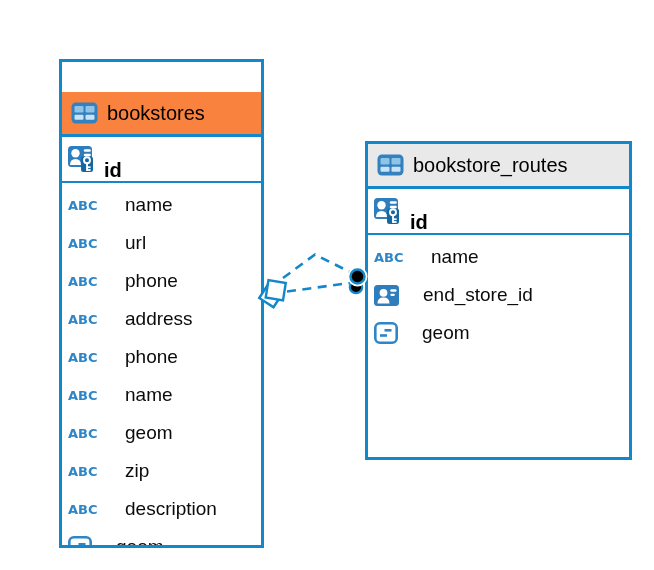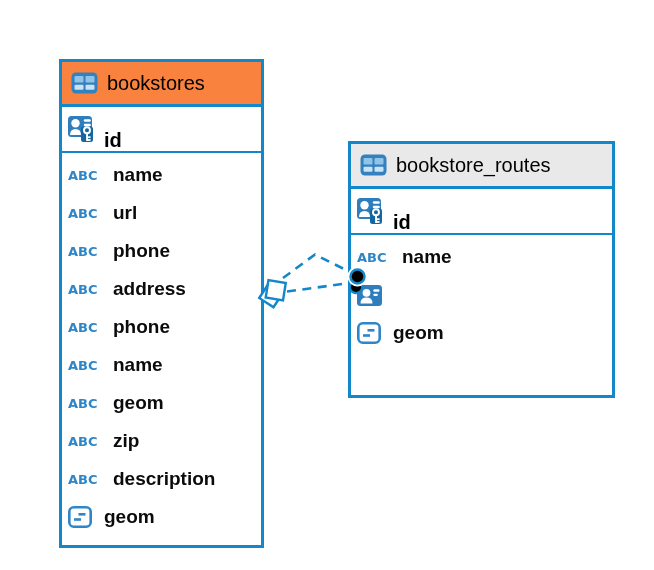--- a/index.html
+++ b/index.html
@@ -10,36 +10,36 @@
   html,body{margin:0;padding:0;}
   body{
     width:654px;height:570px;position:relative;background:#ffffff;
     font-family:"Liberation Sans", sans-serif;overflow:hidden;
   }
   .entity{
     position:absolute;background:#fff;border:3.5px solid var(--blue);
     box-sizing:border-box;overflow:hidden;
   }
   #table-bookstores{left:59px;top:59px;width:205px;height:489px;}
-  #table-bookstore-routes{left:348px;top:141px;width:267px;height:257px;}
+  #table-bookstore-routes{left:365px;top:141px;width:267px;height:319px;}
   .entity-header{
     height:45px;display:flex;align-items:center;gap:9px;padding:0 9px;
     border-bottom:3px solid var(--blue);box-sizing:border-box;
   }
-  .entity-header.orange{background:#F8823E;}
+  .entity-header.orange{background:#F8823E;margin-top:30px;}
   .entity-header.gray{background:#E9E9E9;}
   .entity-title{font-size:20px;color:#000;white-space:nowrap;}
   .pk-row{
     height:46px;display:flex;align-items:center;gap:8px;padding:0 6px;
     border-bottom:2.5px solid var(--blue);box-sizing:border-box;background:#fff;
   }
   .pk-row .col-label{font-size:20px;font-weight:700;color:#000;margin-top:23px;}
   .cols{padding-top:3px;}
-  .col-row{height:38px;display:flex;align-items:center;gap:12px;padding:0 6px;}
-  .col-label{font-size:19px;color:#0b0b0b;white-space:nowrap;font-weight:bold;}
+  .col-row{height:38px;display:flex;align-items:center;gap:24px;padding:0 6px;}
+  .col-label{font-size:19px;color:#0b0b0b;white-space:nowrap;}
   .abc-icon{
     font-size:13px;font-weight:800;color:var(--icon-blue2);
     width:33px;flex:0 0 33px;text-align:left;letter-spacing:0px;
     font-family:"DejaVu Sans", sans-serif;
   }
   .icon{flex:0 0 auto;display:inline-flex;}
   #relationship-overlay{
     position:absolute;left:0;top:0;width:654px;height:570px;pointer-events:none;
   }
 </style>
@@ -168,20 +168,21 @@
     <div class="col-row">
       <span class="icon">
         <svg width="25" height="21" viewBox="0 0 25 21">
           <rect width="25" height="21" rx="3.5" fill="#2E7EBE"></rect>
           <circle cx="9.5" cy="7.8" r="3.9" fill="#fff"></circle>
           <path d="M3.5 18.5 Q3.5 12.6 9.5 12.6 Q15.5 12.6 15.5 18.5 Z" fill="#fff"></path>
           <rect x="16.3" y="4.3" width="6.2" height="2.4" rx="1.2" fill="#fff"></rect>
           <rect x="16.3" y="8.7" width="4.6" height="2.2" rx="1.1" fill="#fff"></rect>
         </svg>
       </span>
+      <span class="col-label">end_store_id</span>
     </div>
     <div class="col-row">
       <span class="icon">
         <svg width="24" height="22" viewBox="0 0 24 22">
           <rect x="1.3" y="1.3" width="21.4" height="19.4" rx="4.5" fill="#fff" stroke="#2E86C8" stroke-width="2.6"></rect>
           <rect x="10.5" y="7" width="7" height="2.6" fill="#2E86C8"></rect>
           <rect x="6" y="12.2" width="7" height="2.6" fill="#2E86C8"></rect>
         </svg>
       </span>
       <span class="col-label">geom</span>

